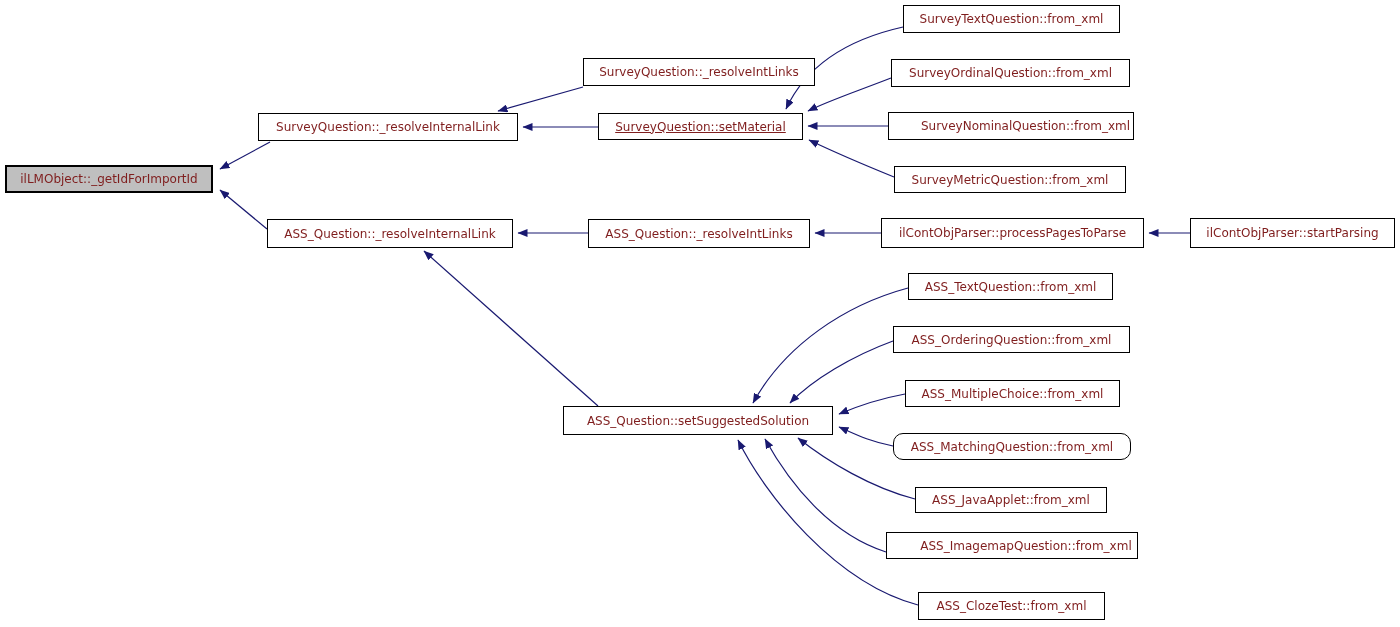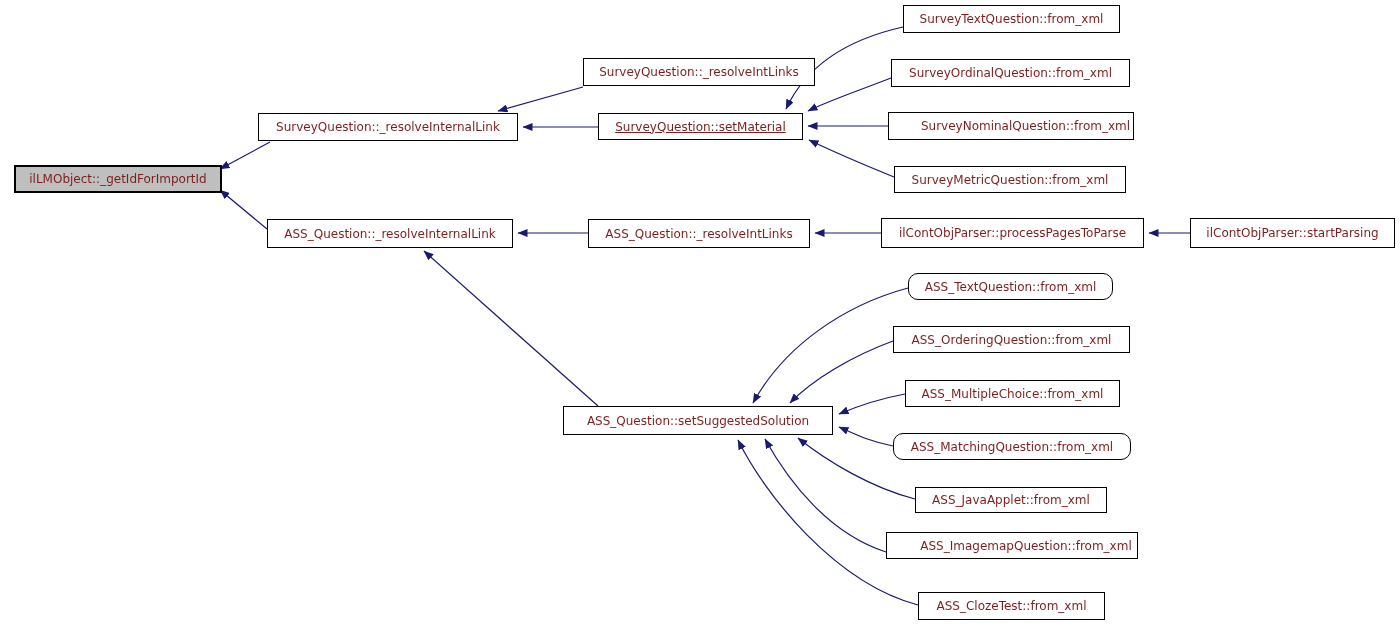--- a/index.html
+++ b/index.html
@@ -37,21 +37,20 @@
     justify-content: center;
     font-size: 12px;
     color: #7f1d1d;
     white-space: nowrap;
     cursor: pointer;
   }
   .node.root {
     background: var(--root-fill, #bfbfbf);
     border-width: 2px;
     cursor: default;
-    margin-left: 9px;
   }
 </style>
 </head>
 <body>
 
 <div class="canvas">
   <svg id="edges" viewBox="0 0 1400 627" xmlns="http://www.w3.org/2000/svg">
     <defs>
       <marker id="arrow" markerWidth="11" markerHeight="8" refX="9.5" refY="4" orient="auto" markerUnits="userSpaceOnUse">
         <path d="M0,0 L10,4 L0,8 z" fill="#191970"></path>
@@ -110,21 +109,21 @@
       </div>
       <div class="node" style="left: 881px; top: 218px; width: 263px; height: 30px;">
         <span>ilContObjParser::processPagesToParse</span>
       </div>
       <div class="node" style="left: 1190px; top: 218px; width: 205px; height: 30px;">
         <span>ilContObjParser::startParsing</span>
       </div>
       <div class="node" style="left: 563px; top: 406px; width: 270px; height: 29px; text-align: center;">
         <span>ASS_Question::setSuggestedSolution</span>
       </div>
-      <div class="node" style="left: 908px; top: 273px; width: 205px; height: 27px; border-radius: 10px;">
+      <div class="node" style="left: 908px; top: 273px; width: 205px; height: 27px;">
         <span>ASS_TextQuestion::from_xml</span>
       </div>
       <div class="node" style="left: 893px; top: 326px; width: 237px; height: 27px;">
         <span>ASS_OrderingQuestion::from_xml</span>
       </div>
       <div class="node" style="left: 905px; top: 380px; width: 215px; height: 27px; align-items: center;">
         <span>ASS_MultipleChoice::from_xml</span>
       </div>
       <div class="node" style="left: 893px; top: 433px; width: 238px; height: 27px; border-radius: 10px;">
         <span>ASS_MatchingQuestion::from_xml</span>

